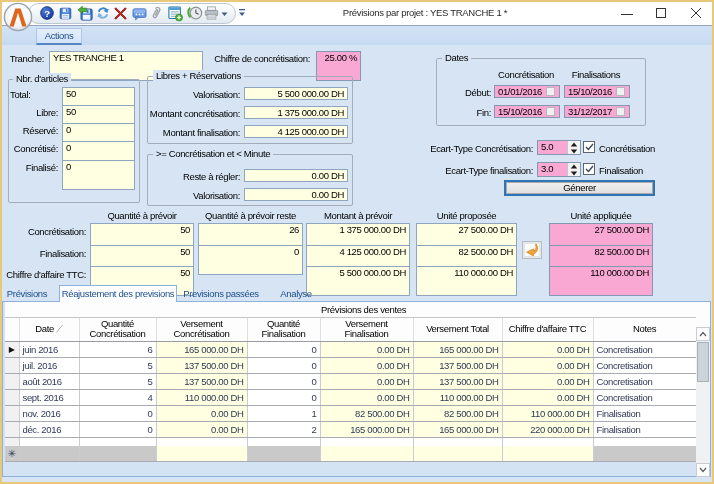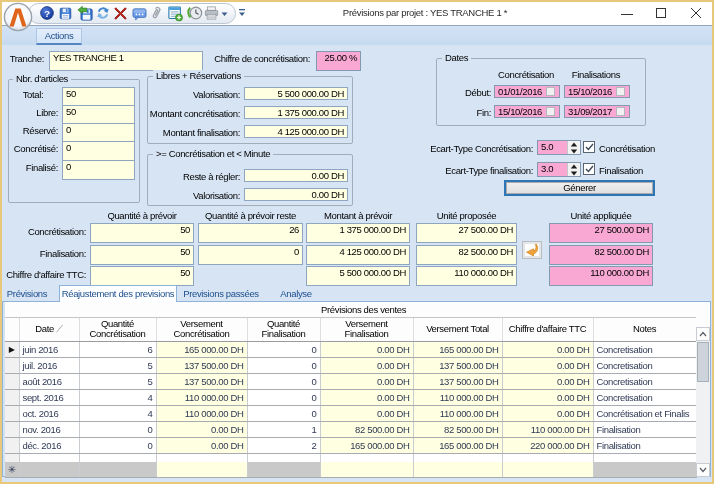--- a/index.html
+++ b/index.html
@@ -1,17 +1,17 @@
 <!DOCTYPE html>
 <html><head><meta charset="utf-8"><style>
 *{margin:0;padding:0;box-sizing:border-box;}
 html,body{width:714px;height:484px;overflow:hidden;}
 body{font-family:"Liberation Sans",sans-serif;font-size:9.5px;letter-spacing:-0.35px;color:#000;position:relative;background:#d6e4f4;}
 .abs{position:absolute;}
-.f{position:absolute;height:20px;background:#ffffe1;border:1px solid #8ea6bf;font-size:9.5px;line-height:12px;padding:0 3px;white-space:nowrap;overflow:hidden;}
+.f{position:absolute;height:30px;background:#ffffe1;border:1px solid #8ea6bf;font-size:9.5px;line-height:12px;padding:0 3px;white-space:nowrap;overflow:hidden;}
 .fr{text-align:right;}
 .fw{background:#f9a8d4;border-color:#8399b1;}
 .lb{position:absolute;white-space:nowrap;font-size:9.5px;line-height:13px;}
 .gb{position:absolute;border:1px solid #a2adb9;border-radius:2px;}
 .gt{position:absolute;background:#d6e4f4;padding:0 3px;font-size:9.5px;line-height:12px;white-space:nowrap;}
 .cb{position:absolute;width:12px;height:12px;background:#fff;border:1px solid #454545;}
 .tab{position:absolute;top:287px;height:14px;font-size:9.5px;line-height:13px;color:#1e4e8c;text-align:center;white-space:nowrap;}
 </style></head><body>
 
 <div class="abs" style="left:0;top:0;width:714px;height:484px;border:2px solid #e9c87b;pointer-events:none;z-index:50"></div>
@@ -124,21 +124,21 @@
     <path d="M1,3.5 L4,7 L7,3.5 Z" fill="#3c5e8a"></path>
   </svg>
 
 <div class="lb" style="left:0;width:44px;top:52px;text-align:right">Tranche:</div>
 <div class="f" style="left:49px;top:51px;width:154px">YES TRANCHE 1</div>
 <div class="lb" style="left:180px;width:130px;top:52px;text-align:right">Chiffre de concrétisation:</div>
 <div class="f fw fr" style="left:316px;top:51px;width:45px">25.00 %</div>
 
 <div class="gb" style="left:8px;top:79px;width:132px;height:124px"></div>
 <div class="gt" style="left:13px;top:73px">Nbr. d'articles</div>
-<div class="lb" style="left:4px;width:58px;top:88px;text-align:center">Total:</div>
+<div class="lb" style="left:10px;width:58px;top:88px;text-align:left">Total:</div>
 <div class="f" style="left:62px;top:87px;width:73px">50</div>
 <div class="lb" style="left:0;width:58px;top:106px;text-align:right">Libre:</div>
 <div class="f" style="left:62px;top:105px;width:73px">50</div>
 <div class="lb" style="left:0;width:58px;top:124px;text-align:right">Réservé:</div>
 <div class="f" style="left:62px;top:123px;width:73px">0</div>
 <div class="lb" style="left:0;width:58px;top:142px;text-align:right">Concrétisé:</div>
 <div class="f" style="left:62px;top:141px;width:73px">0</div>
 <div class="lb" style="left:0;width:58px;top:161px;text-align:right">Finalisé:</div>
 <div class="f" style="left:62px;top:160px;width:73px">0</div>
 
@@ -163,21 +163,21 @@
 <div class="lb" style="left:466px;top:68px;width:120px;text-align:center">Concrétisation</div>
 <div class="lb" style="left:546px;top:68px;width:100px;text-align:center">Finalisations</div>
 <div class="lb" style="left:430px;width:61px;top:86px;text-align:right">Début:</div>
 <div class="f fw" style="left:494px;top:85px;width:66px;height:13px">01/01/2016</div>
 <div class="abs" style="left:546px;top:87px;width:9px;height:9px;background:#f0f0f0;border:1px solid #b4b9bf"></div>
 <div class="f fw" style="left:564px;top:85px;width:66px;height:13px">15/10/2016</div>
 <div class="abs" style="left:616px;top:87px;width:9px;height:9px;background:#f0f0f0;border:1px solid #b4b9bf"></div>
 <div class="lb" style="left:430px;width:61px;top:106px;text-align:right">Fin:</div>
 <div class="f fw" style="left:494px;top:105px;width:66px;height:13px">15/10/2016</div>
 <div class="abs" style="left:546px;top:107px;width:9px;height:9px;background:#f0f0f0;border:1px solid #b4b9bf"></div>
-<div class="f fw" style="left:564px;top:105px;width:66px;height:13px">31/09/2017</div>
+<div class="f fw" style="left:564px;top:105px;width:66px;height:13px">31/12/2017</div>
 <div class="abs" style="left:616px;top:107px;width:9px;height:9px;background:#f0f0f0;border:1px solid #b4b9bf"></div>
 
 <div class="lb" style="left:400px;width:133px;top:142px;text-align:right">Ecart-Type Concrétisation:</div>
 <div class="f fw" style="left:537px;top:140px;width:44px;height:15px;padding-right:2px">5.0</div>
 <div class="abs" style="left:567px;top:141px;width:13px;height:13px;background:#f2f2f2;border-left:1px solid #c4c8cc"></div>
 <svg class="abs" style="left:569px;top:142px" width="10" height="12">
     <path d="M5,0.5 L8.2,4.5 L1.8,4.5 Z" fill="#1c1c1c"></path>
     <path d="M5,11.5 L8.2,7.5 L1.8,7.5 Z" fill="#1c1c1c"></path>
   </svg>
 <div class="cb" style="left:583px;top:141px;border-color:#5a6570"></div>
@@ -314,31 +314,20 @@
         <td class="n">4</td>
         <td class="y n">110 000.00 DH</td>
         <td class="n">0</td>
         <td class="y n">0.00 DH</td>
         <td class="y n">110 000.00 DH</td>
         <td class="y n">0.00 DH</td>
         <td>Concretisation</td>
       </tr>
 <tr>
         <td class="g"></td>
-        <td>oct. 2016</td>
-        <td class="n">4</td>
-        <td class="y n">110 000.00 DH</td>
-        <td class="n">0</td>
-        <td class="y n">0.00 DH</td>
-        <td class="y n">110 000.00 DH</td>
-        <td class="y n">0.00 DH</td>
-        <td>Concrétisation et Finalis</td>
-      </tr>
-<tr>
-        <td class="g"></td>
         <td>nov. 2016</td>
         <td class="n">0</td>
         <td class="y n">0.00 DH</td>
         <td class="n">1</td>
         <td class="y n">82 500.00 DH</td>
         <td class="y n">82 500.00 DH</td>
         <td class="y n">110 000.00 DH</td>
         <td>Finalisation</td>
       </tr>
 <tr>

